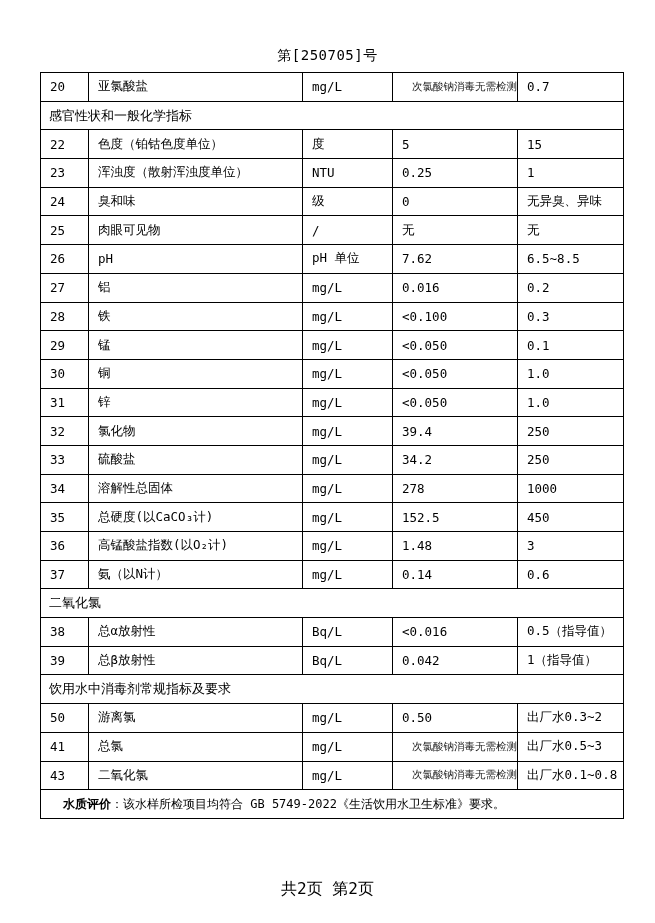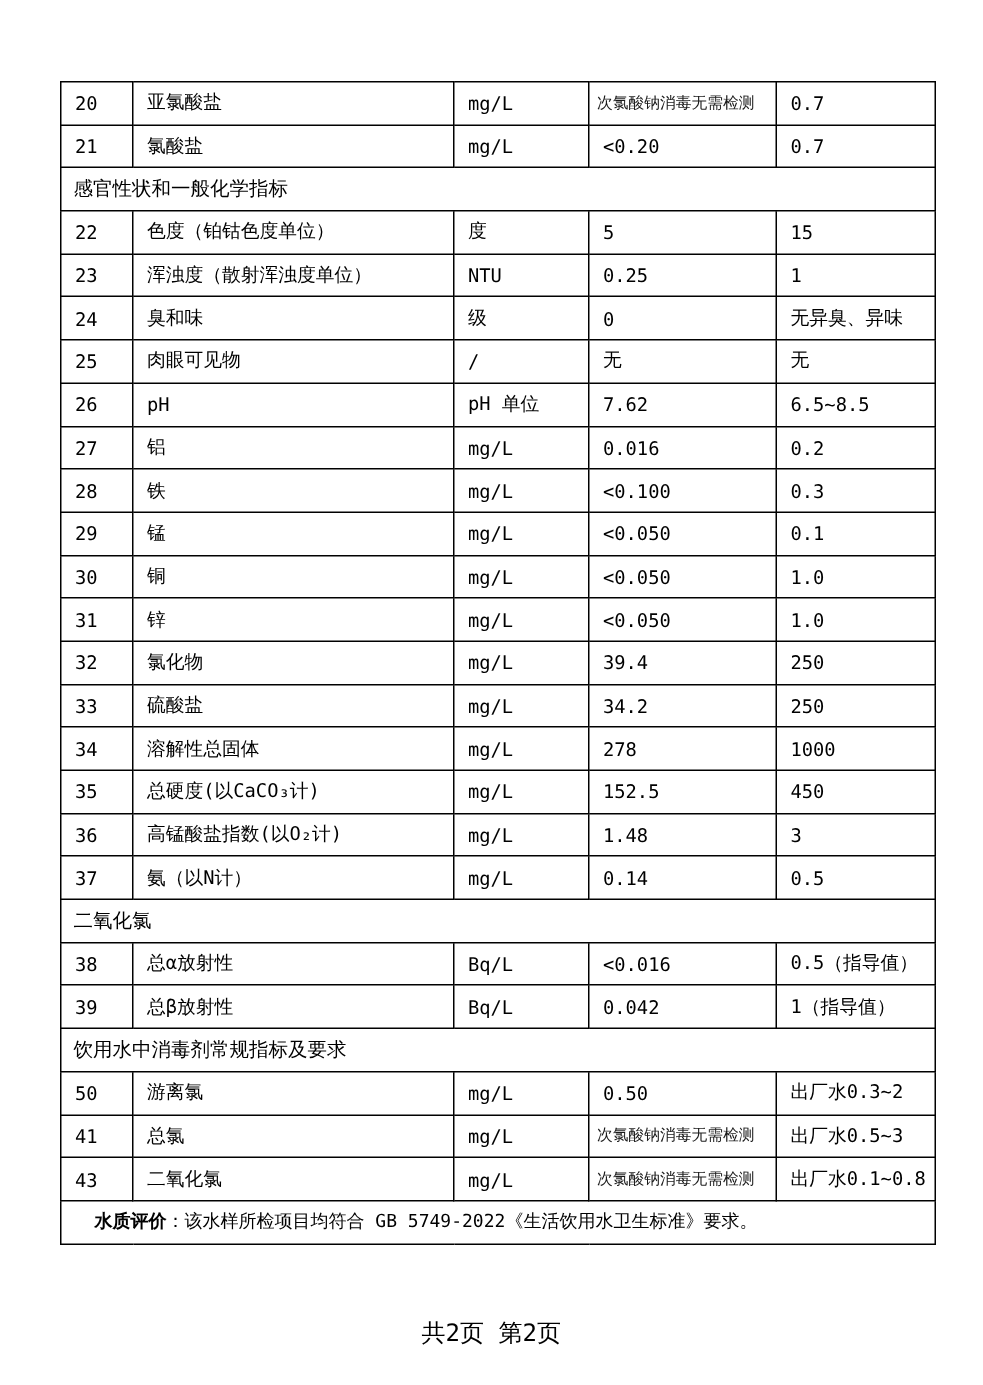--- a/index.html
+++ b/index.html
@@ -21,86 +21,80 @@
     top: 47px;
     left: 0;
     width: 100%;
     text-align: center;
     font-size: 14px;
     letter-spacing: 0.5px;
   }
   table.report {
     position: absolute;
     left: 40px;
-    top: 54px;
+    top: 72px;
     width: 583px;
     border-collapse: collapse;
     table-layout: fixed;
   }
   table.report td {
     border: 1px solid #000;
     height: 27.7px;
     padding: 0 2px 0 9px;
     font-size: 12.5px;
     vertical-align: middle;
     overflow: hidden;
     white-space: nowrap;
   }
   table.report td.section {
     padding-left: 8px;
     font-size: 13px;
   }
   table.report td.note {
     font-size: 10.5px;
-    padding-left: 5px;
+    padding-left: 19px;
     color: #1a1a1a;
   }
   table.report td.evaluation {
     padding-left: 22px;
     font-size: 12px;
   }
   .bold { font-weight: bold; }
   .page-footer {
     position: absolute;
     top: 879px;
     left: 0;
     width: 100%;
     text-align: center;
     font-size: 16px;
   }
 </style>
 </head>
 <body>
 
 <div class="page">
+  <div class="doc-title">第[250705]号</div>
 
   <table class="report">
     <colgroup>
       <col style="width:48px">
       <col style="width:214px">
       <col style="width:90px">
       <col style="width:125px">
       <col style="width:106px">
     </colgroup>
     <tbody>
         <tr>
           <td>20</td>
           <td>亚氯酸盐</td>
           <td>mg/L</td>
           <td class="note">次氯酸钠消毒无需检测</td>
           <td>0.7</td>
         </tr>
         <tr>
-          <td>21</td>
-          <td>氯酸盐</td>
-          <td>mg/L</td>
-          <td>&lt;0.20</td>
-          <td>0.7</td>
-        </tr>
-        <tr>
           <td colspan="5" class="section">感官性状和一般化学指标</td>
         </tr>
         <tr>
           <td>22</td>
           <td>色度（铂钴色度单位）</td>
           <td>度</td>
           <td>5</td>
           <td>15</td>
         </tr>
         <tr>
@@ -199,21 +193,21 @@
           <td>高锰酸盐指数(以O₂计)</td>
           <td>mg/L</td>
           <td>1.48</td>
           <td>3</td>
         </tr>
         <tr>
           <td>37</td>
           <td>氨（以N计）</td>
           <td>mg/L</td>
           <td>0.14</td>
-          <td>0.5</td>
+          <td>0.6</td>
         </tr>
         <tr>
           <td colspan="5" class="section">二氧化氯</td>
         </tr>
         <tr>
           <td>38</td>
           <td>总α放射性</td>
           <td>Bq/L</td>
           <td>&lt;0.016</td>
           <td>0.5（指导值）</td>

